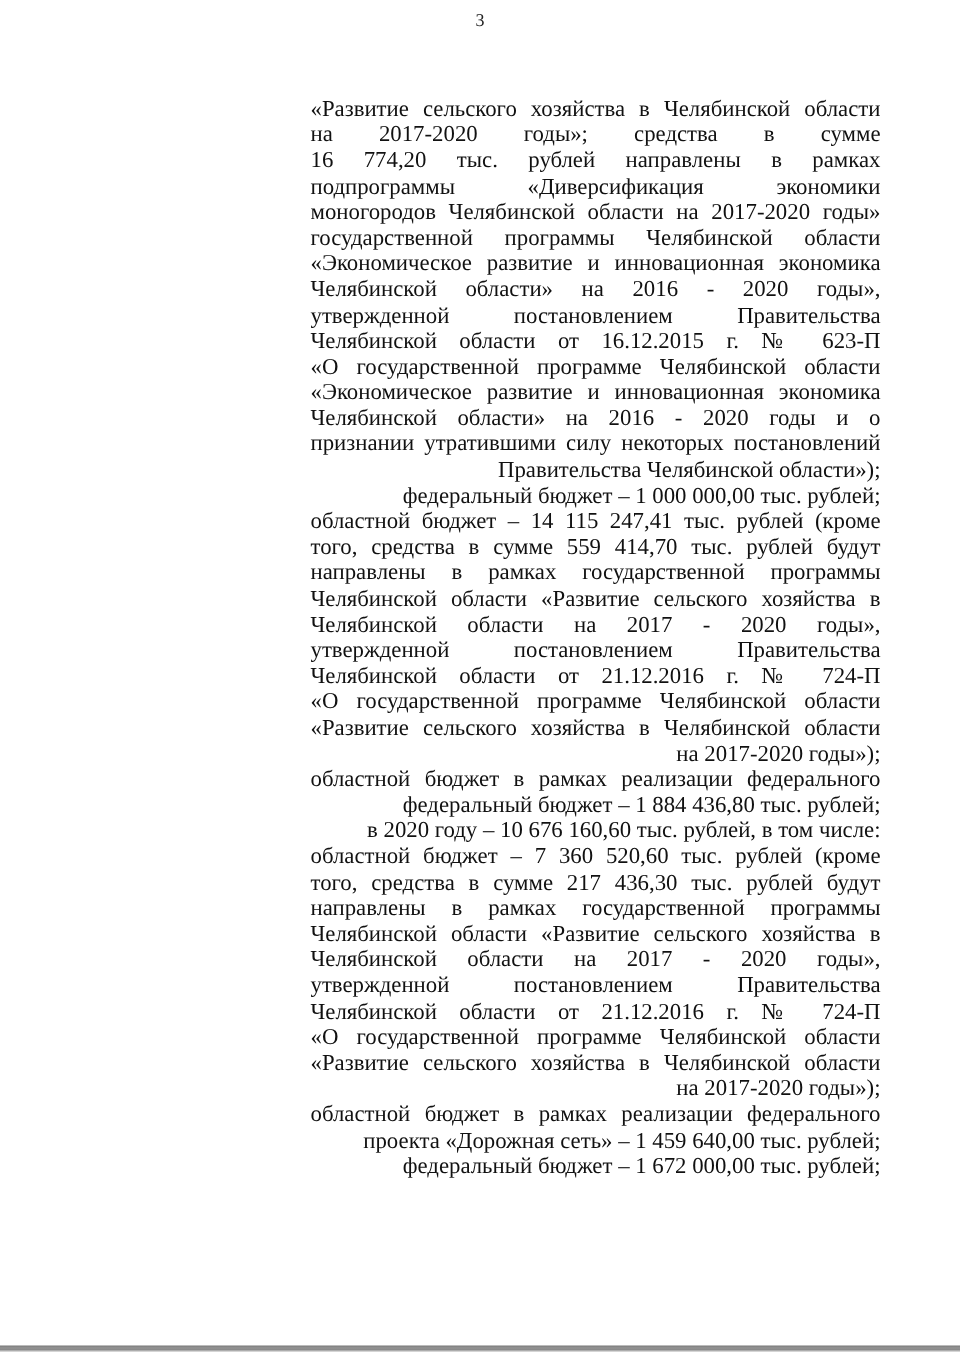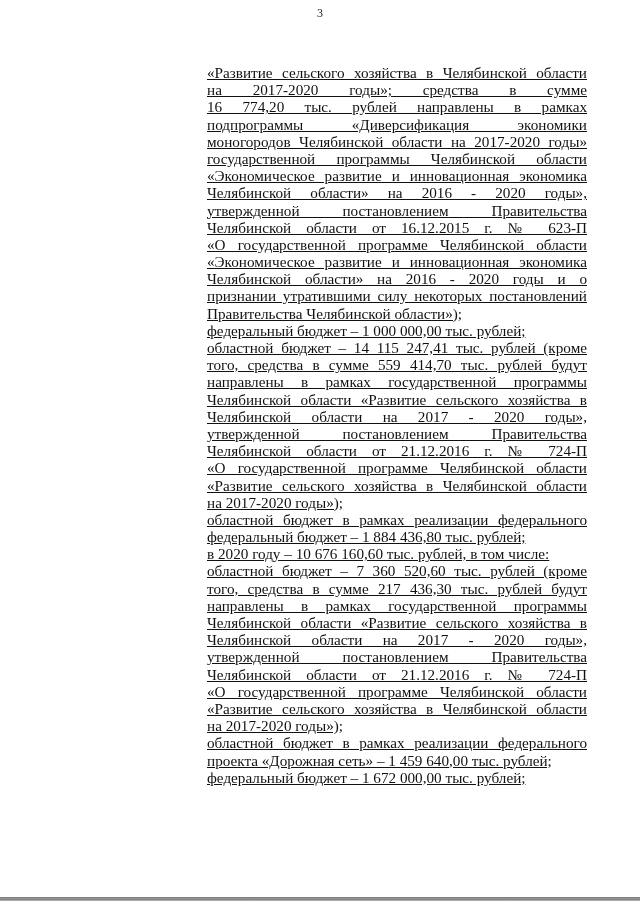--- a/index.html
+++ b/index.html
@@ -6,23 +6,23 @@
   body { width: 640px; height: 905px; position: relative; overflow: hidden; }
   .page-number {
     position: absolute; top: 6px; left: 0; width: 640px; text-align: center;
     font-family: "Liberation Serif", serif; font-size: 12px; color: #222;
   }
   .text-block {
     position: absolute; left: 207px; top: 64px; width: 380px;
     font-family: "Liberation Serif", serif; font-size: 15.2px; line-height: 17.2px;
     color: #111;
   }
-  .line { display: block; height: 17.2px; white-space: nowrap; text-decoration: underline; }
+  .line { display: block; height: 17.2px; white-space: nowrap; }
   .line.j { text-align: justify; text-align-last: justify; }
-  .line.l { text-align: left; }
+  .line.l { text-align: right; }
   .scan-edge {
     position: absolute; left: 0; top: 897px; width: 640px; height: 3px;
     background: linear-gradient(#555, #999);
     opacity: 0.8;
   }
   .scan-edge2 {
     position: absolute; left: 0; top: 899px; width: 640px; height: 2px;
     background: #777; opacity: 0.6;
   }
 </style>

